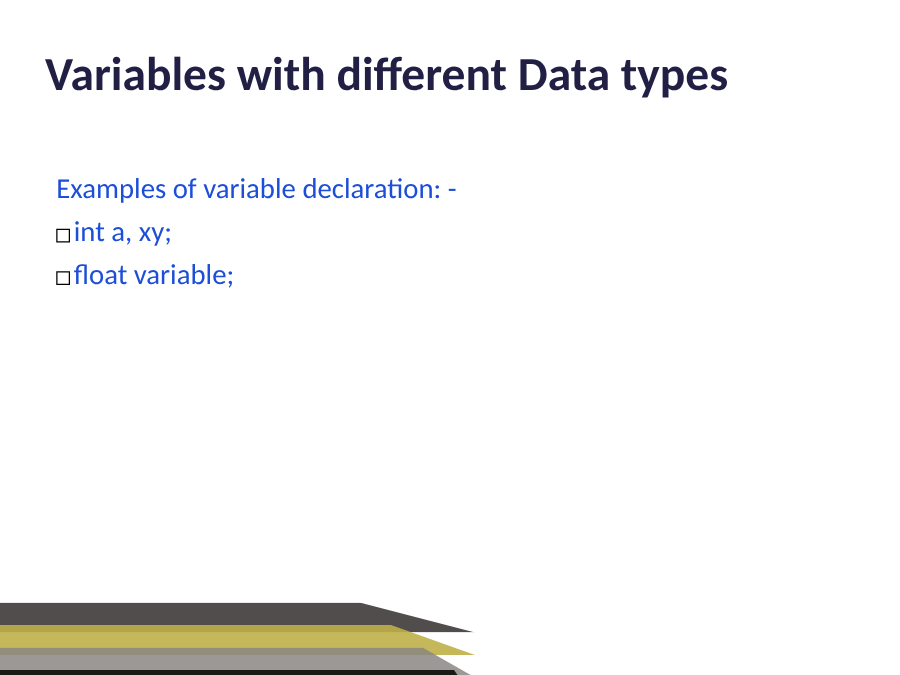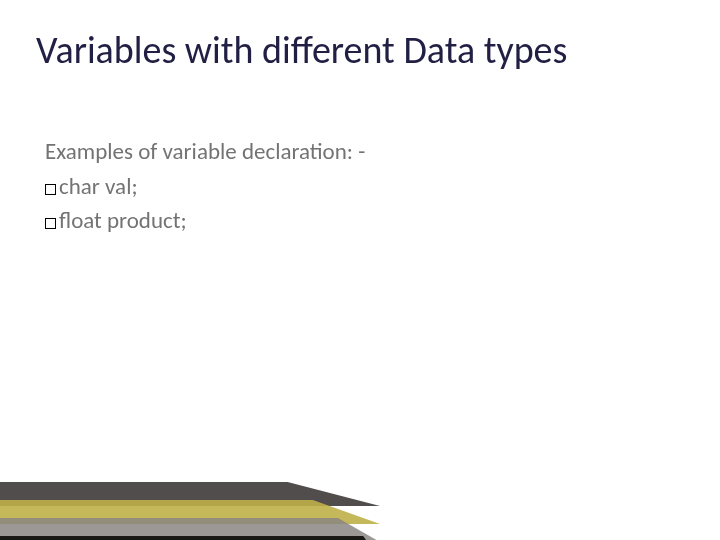--- a/index.html
+++ b/index.html
@@ -6,34 +6,34 @@
   body{
     width:720px;height:540px;
     background:#fff;
     font-family:"Calibri","Segoe UI",Arial,sans-serif;
     color:#000;
     position:relative;
     overflow:hidden;
   }
   .title{
     position:absolute;
-    left:36px;top:30px;
+    left:36px;top:40px;
     width:648px;
     font-size:38px;
-    font-weight:400;
+    font-weight:700;
     line-height:1.1;
     color:#221f44;
   }
   .content{
     position:absolute;
     left:45px;top:135px;
     width:640px;
     font-size:23px;
     line-height:1.45;
-    color:#737373;
+    color:#1d4ed8;
   }
   .intro{margin:0 0 2px 0}
   .bullet-line{display:block}
   .bullet{
     display:inline-block;
     width:11px;height:11px;
     border:1.5px solid #000;
     margin-right:3px;
     vertical-align:-1px;
     box-sizing:border-box;
@@ -68,24 +68,24 @@
 </style>
 </head>
 <body>
 
 <div class="title">Variables with different Data types</div>
 
 <div class="content">
   <div class="intro">Examples of variable declaration: -</div>
 
   <span class="bullet-line">
-    <span class="bullet"></span><span>char</span><span> val;</span>
+    <span class="bullet"></span><span>int</span><span> a, xy;</span>
   </span>
   <span class="bullet-line">
-    <span class="bullet"></span><span>float</span><span> product;</span>
+    <span class="bullet"></span><span>float</span><span> variable;</span>
   </span>
 </div>
 
 <div class="deco">
   <div class="stripe s1"></div>
   <div class="stripe s2"></div>
   <div class="stripe s3"></div>
   <div class="stripe s4"></div>
 </div>
 

